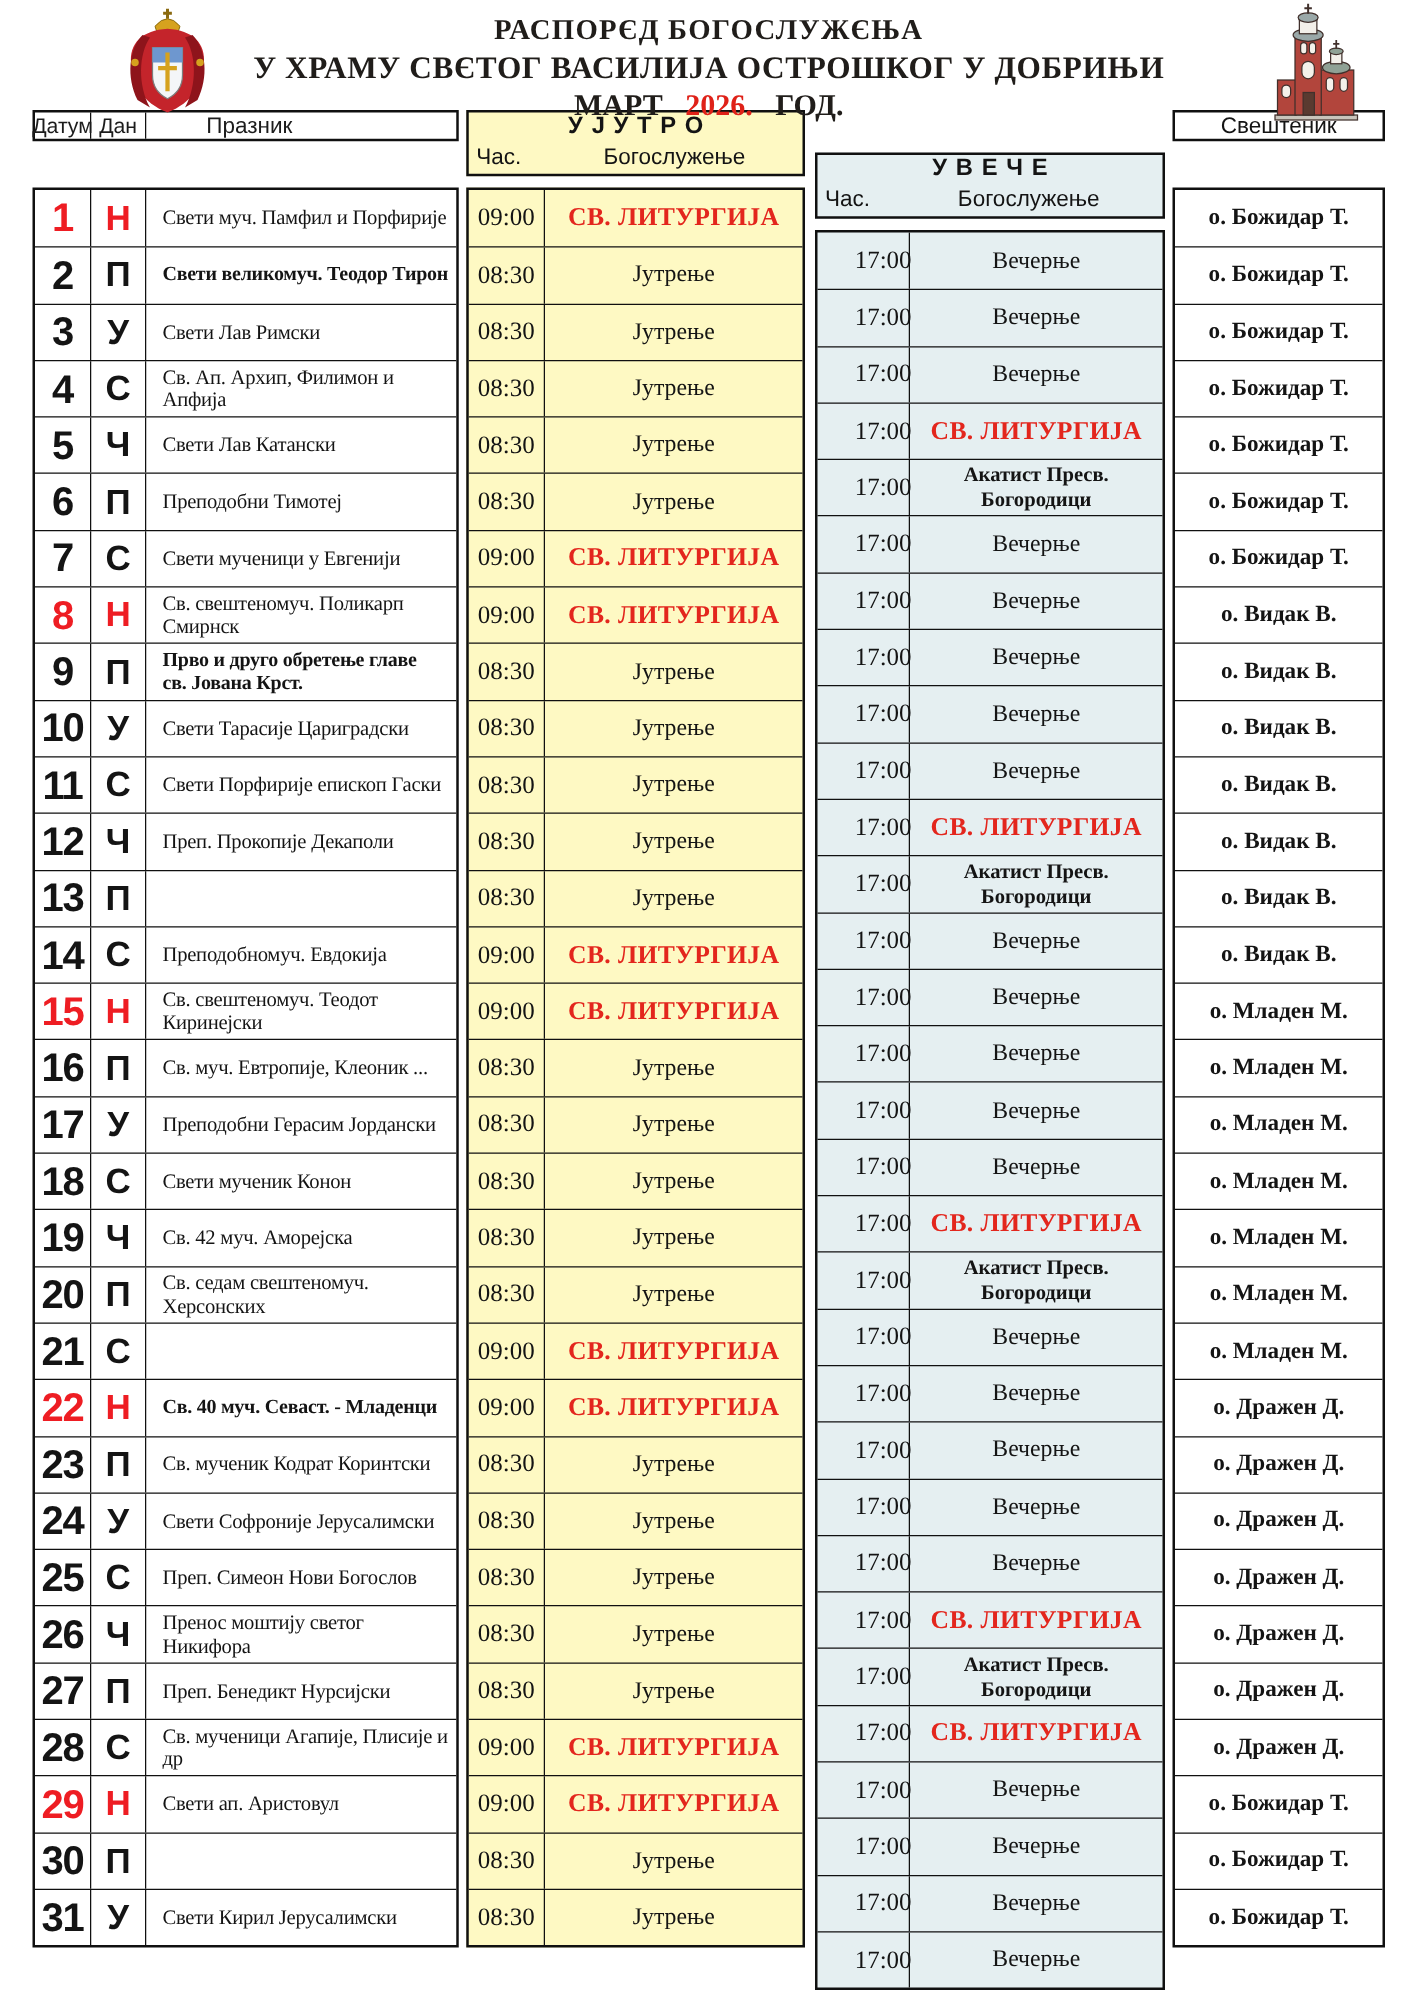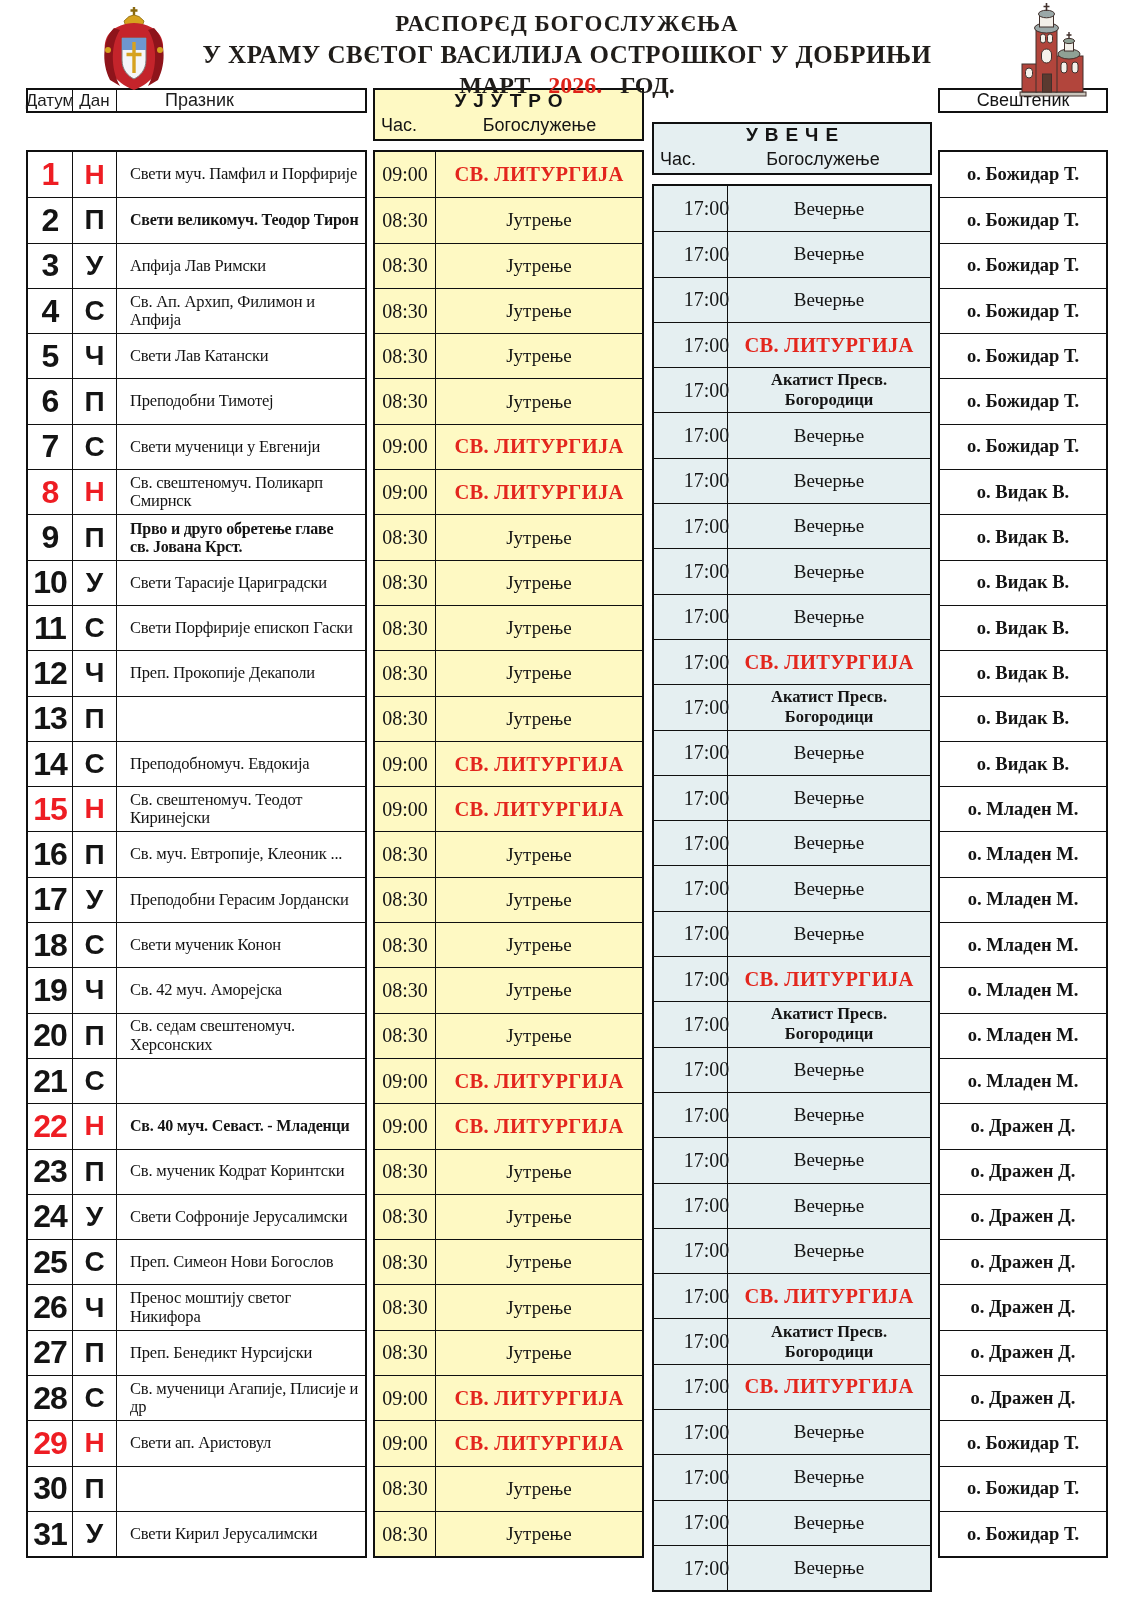--- a/index.html
+++ b/index.html
@@ -176,21 +176,21 @@
           <div class="cd">2</div>
           <div class="cy">П</div>
           <div class="cf bold">
             <div class="">Свети великомуч. Теодор Тирон</div>
           </div>
         </div>
         <div class="row">
           <div class="cd">3</div>
           <div class="cy">У</div>
           <div class="cf">
-            <div class="">Апфија Лав Римски</div>
+            <div class="">Свети Лав Римски</div>
           </div>
         </div>
         <div class="row">
           <div class="cd">4</div>
           <div class="cy">С</div>
           <div class="cf">
             <div class="">Св. Ап. Архип, Филимон и Апфија</div>
           </div>
         </div>
         <div class="row">

